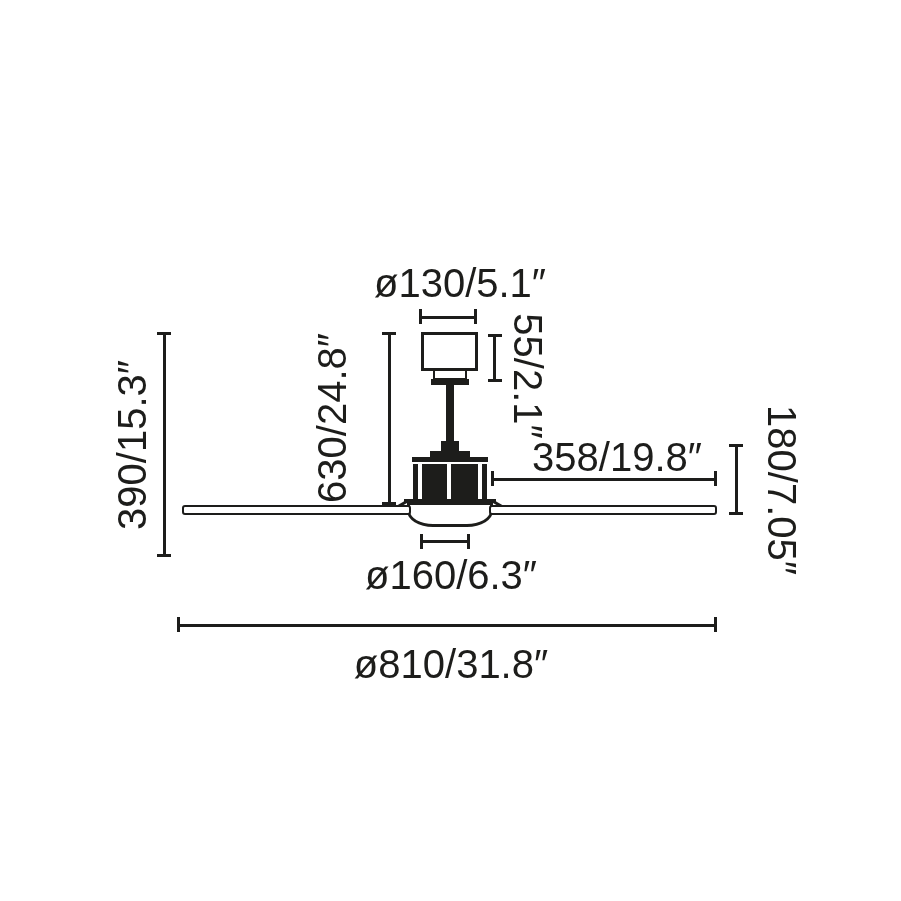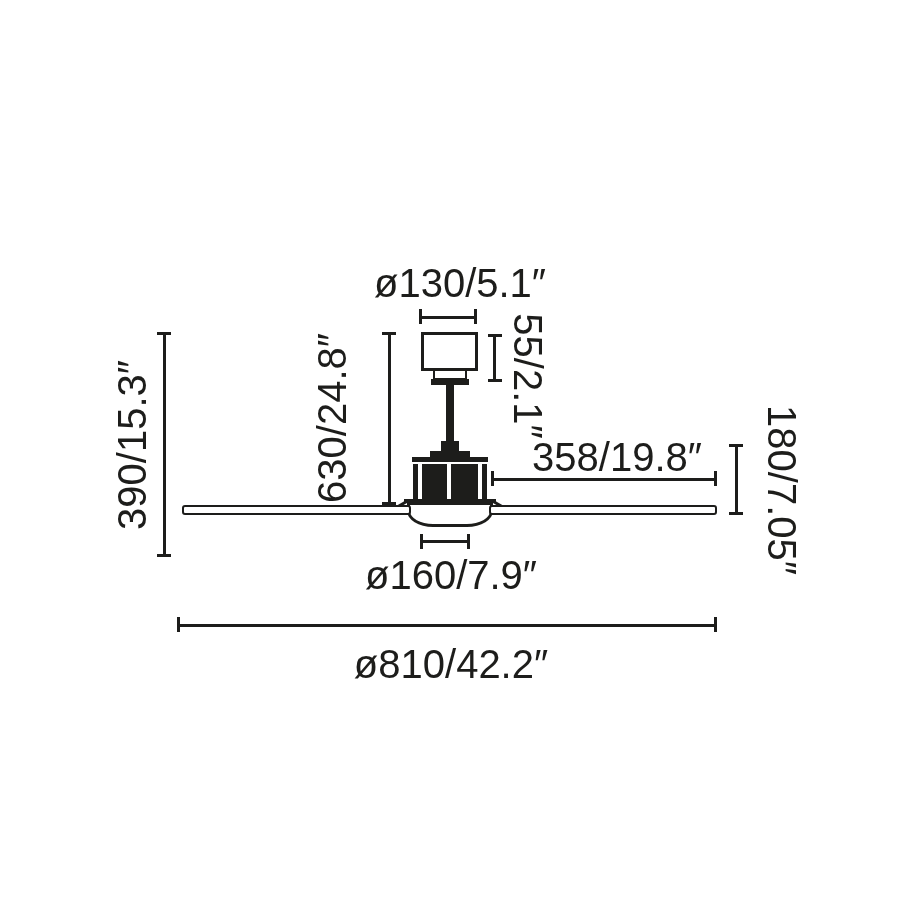--- a/index.html
+++ b/index.html
@@ -141,23 +141,23 @@
     <div class="dline l180"></div>
     <div class="tick t180a"></div>
     <div class="tick t180b"></div>
     <div class="dlabel lab180">180/7.05″</div>
   </div>
 
   <div>
     <div class="dline l160"></div>
     <div class="tick t160a"></div>
     <div class="tick t160b"></div>
-    <div class="dlabel lab160">ø160/7.9″</div>
+    <div class="dlabel lab160">ø160/6.3″</div>
   </div>
 
   <div>
     <div class="dline l810"></div>
     <div class="tick t810a"></div>
     <div class="tick t810b"></div>
-    <div class="dlabel lab810">ø810/42.2″</div>
+    <div class="dlabel lab810">ø810/31.8″</div>
   </div>
 
 </div>
 
 </body></html>

